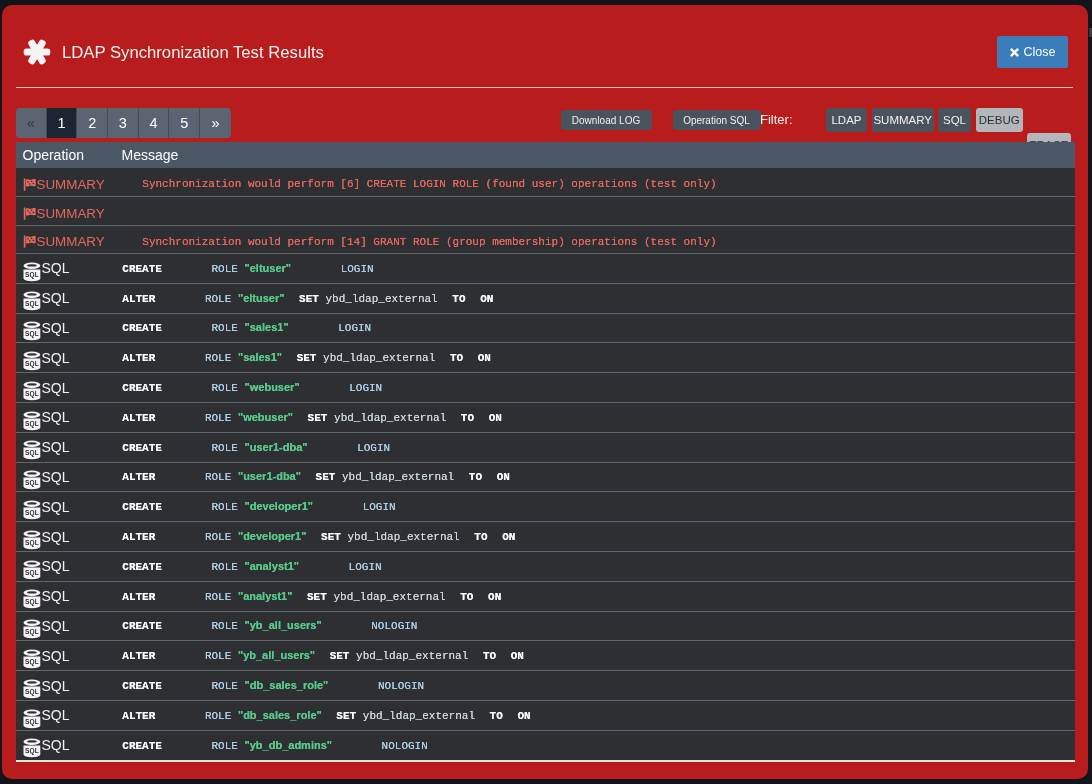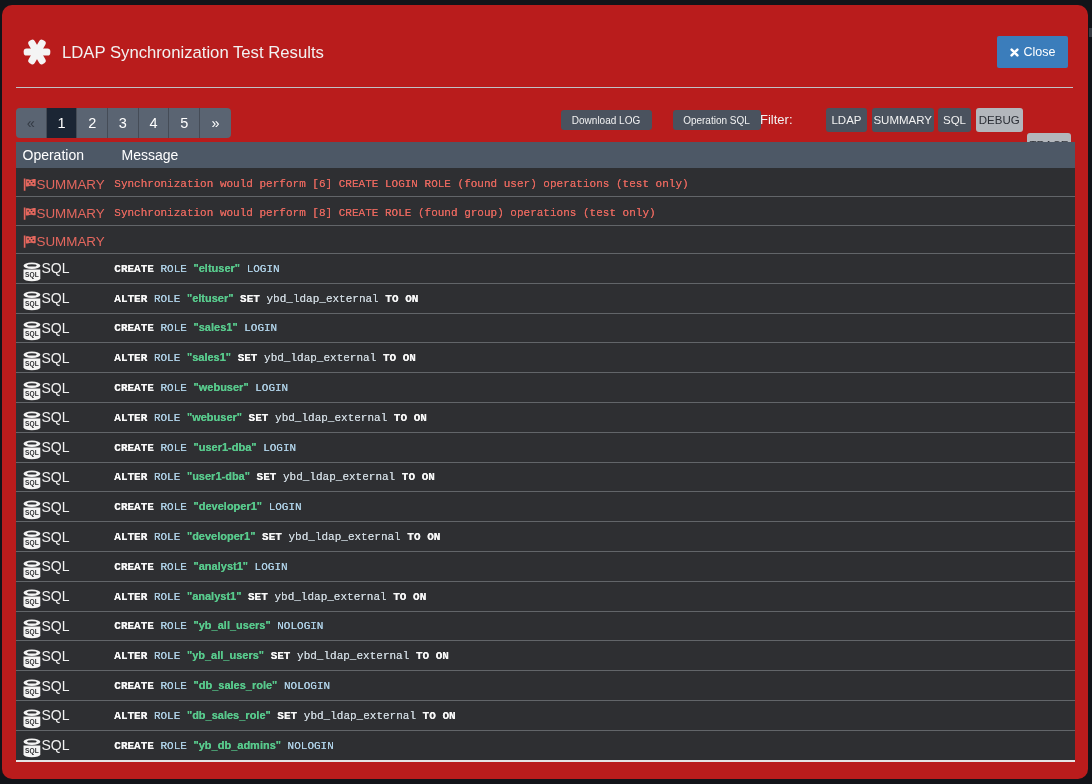--- a/index.html
+++ b/index.html
@@ -43,23 +43,23 @@
 .row.sum { height:28.5px; padding-top:4.5px; }
 .row.sqlr { height:29.8px; }
 .op { position:absolute; left:7px; display:flex; align-items:center; }
 .msg { position:absolute; left:98.8px; font-family:"Liberation Mono", monospace;
   font-size:11px; white-space:pre; text-shadow:0 0 0.6px currentColor; }
 
 .sumt { color:#e4675e; font-size:13.4px; }
 .flg { margin-right:0px; }
 .dbi { margin-right:1px; margin-top:6.6px; }
 .sqlt { color:#f2f2f2; font-size:14px; }
-.mr { color:#e4675e; }
-.mb { color:#f8f8f8; font-weight:bold; }
-.mk { color:#aed0e6; }
+.mr { color:#e4675e;margin-left:28px; }
+.mb { color:#f8f8f8; font-weight:bold;margin-left:8px; }
+.mk { color:#aed0e6;margin-left:43px; }
 .ms { color:#58c98c; font-family:"Liberation Sans", sans-serif; font-weight:bold; font-size:11px; }
 .mp { color:#ccd6dd; }
 </style></head>
 <body>
 <div class="edgeglyph"></div>
 <div class="panel">
   <svg class="ast" width="28" height="28" viewBox="-256 -256 512 512">
       <g fill="#f4f4f4">
         <rect x="-243" y="-66" width="486" height="132" rx="52"></rect>
         <rect x="-243" y="-66" width="486" height="132" rx="52" transform="rotate(60)"></rect>
@@ -114,35 +114,35 @@
             <path fill="#e4675e" d="M0.8 0.6 h1.8 v13 h-1.8 z M3.1 1.7 C5.0 0.5 6.8 2.3 8.6 2.0 C10.3 1.7 11.6 0.8 13.6 1.2 L13.6 8.6 C11.7 9.8 9.9 8.0 8.1 8.3 C6.4 8.6 5.1 9.5 3.1 9.1 Z"></path>
             <g fill="#2e2f32">
               <rect x="4.5" y="3.4" width="1.8" height="1.5" rx="0.5"></rect>
               <rect x="8.3" y="2.9" width="1.8" height="1.5" rx="0.5"></rect>
               <rect x="6.4" y="5.6" width="1.8" height="1.5" rx="0.5"></rect>
               <rect x="10.2" y="5.1" width="1.8" height="1.5" rx="0.5"></rect>
             </g>
           </svg>
           <span class="sumt">SUMMARY</span>
         </div>
-        <div class="msg"><span class="mr">Synchronization&nbsp;would&nbsp;perform&nbsp;[8]&nbsp;CREATE&nbsp;ROLE&nbsp;(found&nbsp;group)&nbsp;operations&nbsp;(test&nbsp;only)</span></div>
       </div>
 <div class="row sum">
         <div class="op">
           <svg class="flg" width="14" height="13" viewBox="0 0 15 14">
             <path fill="#e4675e" d="M0.8 0.6 h1.8 v13 h-1.8 z M3.1 1.7 C5.0 0.5 6.8 2.3 8.6 2.0 C10.3 1.7 11.6 0.8 13.6 1.2 L13.6 8.6 C11.7 9.8 9.9 8.0 8.1 8.3 C6.4 8.6 5.1 9.5 3.1 9.1 Z"></path>
             <g fill="#2e2f32">
               <rect x="4.5" y="3.4" width="1.8" height="1.5" rx="0.5"></rect>
               <rect x="8.3" y="2.9" width="1.8" height="1.5" rx="0.5"></rect>
               <rect x="6.4" y="5.6" width="1.8" height="1.5" rx="0.5"></rect>
               <rect x="10.2" y="5.1" width="1.8" height="1.5" rx="0.5"></rect>
             </g>
           </svg>
           <span class="sumt">SUMMARY</span>
         </div>
+        <div class="msg"><span class="mr">Synchronization&nbsp;would&nbsp;perform&nbsp;[14]&nbsp;GRANT&nbsp;ROLE&nbsp;(group&nbsp;membership)&nbsp;operations&nbsp;(test&nbsp;only)</span></div>
       </div>
 <div class="row sqlr">
         <div class="op">
           <svg class="dbi" width="18" height="20" viewBox="0 0 18 20">
             <ellipse cx="8.9" cy="3.7" rx="8.4" ry="3.2" fill="#f4f4f4"></ellipse>
             <ellipse cx="8.9" cy="3.4" rx="4.8" ry="1.2" fill="#2e2f32"></ellipse>
             <path d="M0.5 7.6 h16.8 v8.9 a8.4 2.7 0 0 1 -16.8 0 Z" fill="#f4f4f4"></path>
             <text x="8.9" y="14.9" text-anchor="middle" font-family="Liberation Sans, sans-serif" font-weight="bold" font-size="6.6" fill="#2e2f32">SQL</text>
           </svg>
           <span class="sqlt">SQL</span>

